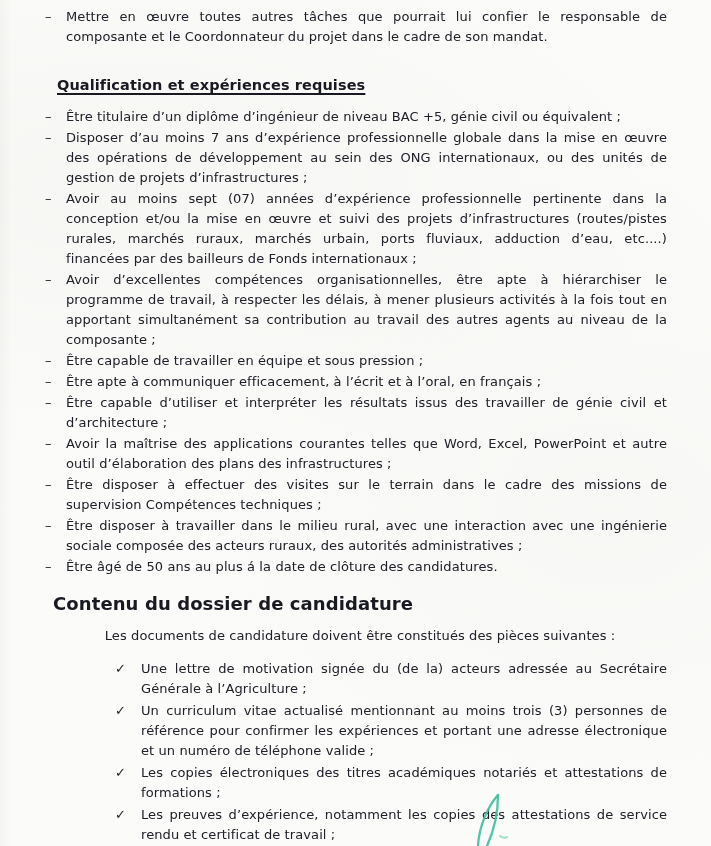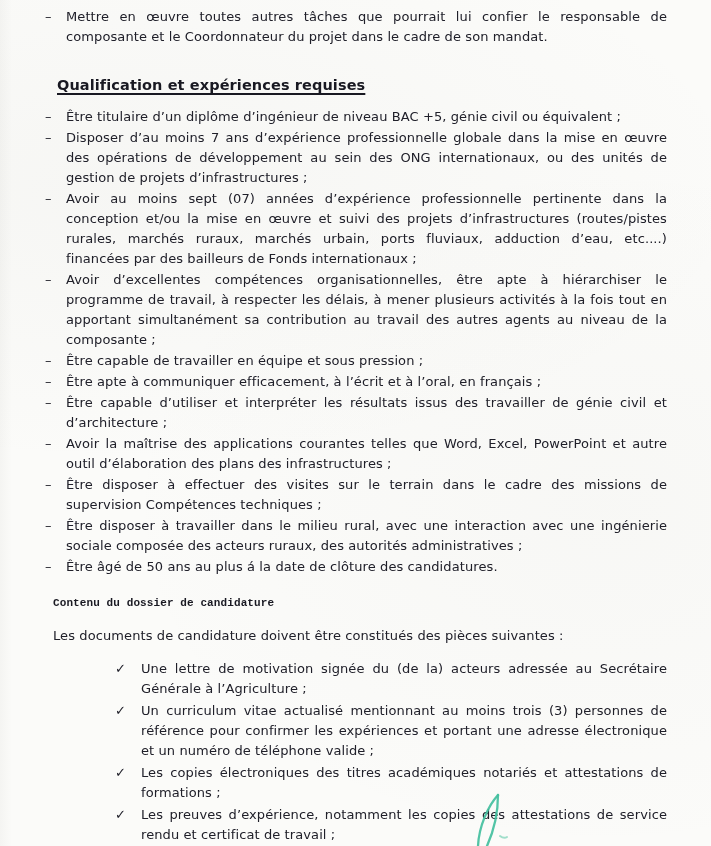--- a/index.html
+++ b/index.html
@@ -24,25 +24,24 @@
   .itext { flex:1; text-align:justify; }
 
   h1 {
     font-size:14.5px; line-height:20px; font-weight:bold; color:#191922;
     margin:28px 0 12px 12px;
     text-decoration:underline;
     text-decoration-thickness:1.5px;
     text-underline-offset:3px;
   }
   h2 {
-    font-size:11px; line-height:19px; font-weight:bold; color:#191922;
+    font-size:18px; line-height:19px; font-weight:bold; color:#191922;
     margin:17px 0 0 8px;
-    font-family:Liberation Mono, monospace;
   }
-  .para { margin:13px 0 0 8px; }
+  .para { margin:13px 0 0 8px;text-align:center; }
 
   .check-list { margin-top:13px; padding-left:70px; }
   .check-item { display:flex; margin-bottom:2px; }
   .check { flex:0 0 26px; }
 
   .bold { font-weight:normal; }
 
   .pen-mark { position:absolute; left:468px; top:792px; }
 </style>
 </head>

